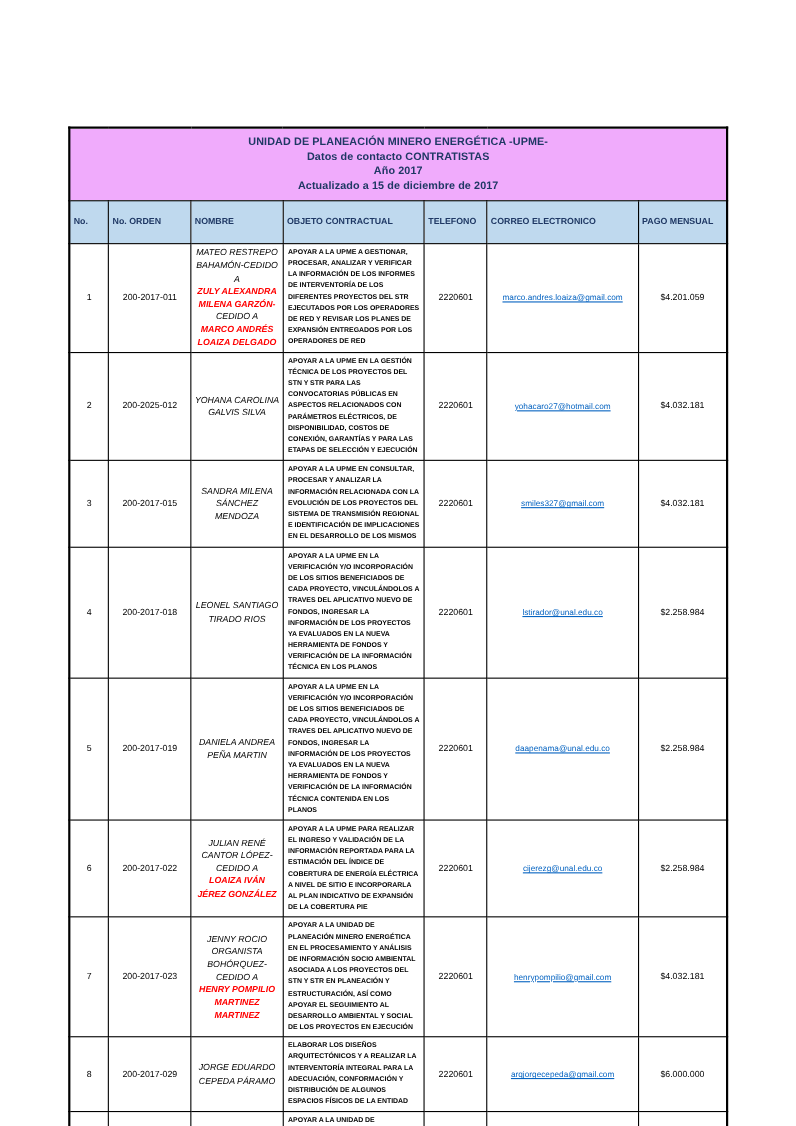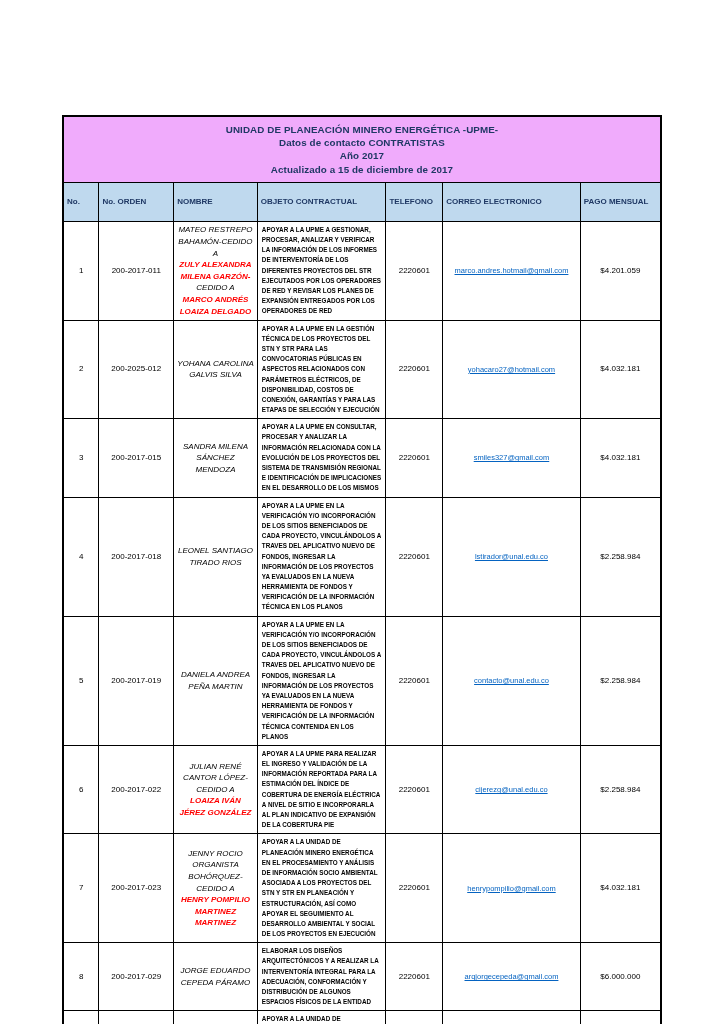--- a/index.html
+++ b/index.html
@@ -79,21 +79,21 @@
             <div>200-2017-011</div>
           </td>
           <td class="c-nombre">
             <span class="part">MATEO RESTREPO BAHAMÓN-CEDIDO A</span>
             <span class="part red">ZULY ALEXANDRA MILENA GARZÓN-</span>
             <span class="part">CEDIDO A</span>
             <span class="part red">MARCO ANDRÉS LOAIZA DELGADO</span>
           </td>
           <td class="c-objeto">APOYAR A LA UPME A GESTIONAR, PROCESAR, ANALIZAR Y VERIFICAR LA INFORMACIÓN DE LOS INFORMES DE INTERVENTORÍA DE LOS DIFERENTES PROYECTOS DEL STR EJECUTADOS POR LOS OPERADORES DE RED Y REVISAR LOS PLANES DE EXPANSIÓN ENTREGADOS POR LOS OPERADORES DE RED</td>
           <td class="c-tel">2220601</td>
-          <td class="c-correo"><a href="#">marco.andres.hotmail@gmail.com</a></td>
+          <td class="c-correo"><a href="#">marco.andres.loaiza@gmail.com</a></td>
           <td class="c-pago">
             <div>$4.201.059</div>
           </td>
         </tr>
         <tr>
           <td class="c-no">2</td>
           <td class="c-orden">
             <div>200-2025-012</div>
           </td>
           <td class="c-nombre">
@@ -139,21 +139,21 @@
         <tr>
           <td class="c-no">5</td>
           <td class="c-orden">
             <div>200-2017-019</div>
           </td>
           <td class="c-nombre">
             <span class="part">DANIELA ANDREA PEÑA MARTIN</span>
           </td>
           <td class="c-objeto">APOYAR A LA UPME EN LA VERIFICACIÓN Y/O INCORPORACIÓN DE LOS SITIOS BENEFICIADOS DE CADA PROYECTO, VINCULÁNDOLOS A TRAVES DEL APLICATIVO NUEVO DE FONDOS, INGRESAR LA INFORMACIÓN DE LOS PROYECTOS YA EVALUADOS EN LA NUEVA HERRAMIENTA DE FONDOS Y VERIFICACIÓN DE LA INFORMACIÓN TÉCNICA CONTENIDA EN LOS PLANOS</td>
           <td class="c-tel">2220601</td>
-          <td class="c-correo"><a href="#">contacto@unal.edu.co</a></td>
+          <td class="c-correo"><a href="#">daapenama@unal.edu.co</a></td>
           <td class="c-pago">
             <div>$2.258.984</div>
           </td>
         </tr>
         <tr>
           <td class="c-no">6</td>
           <td class="c-orden">
             <div>200-2017-022</div>
           </td>
           <td class="c-nombre">

